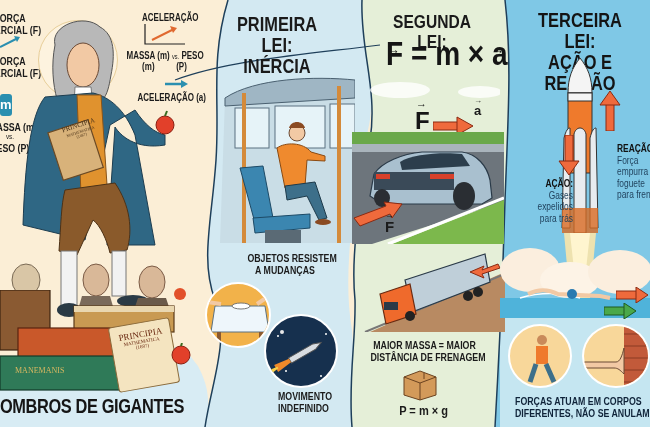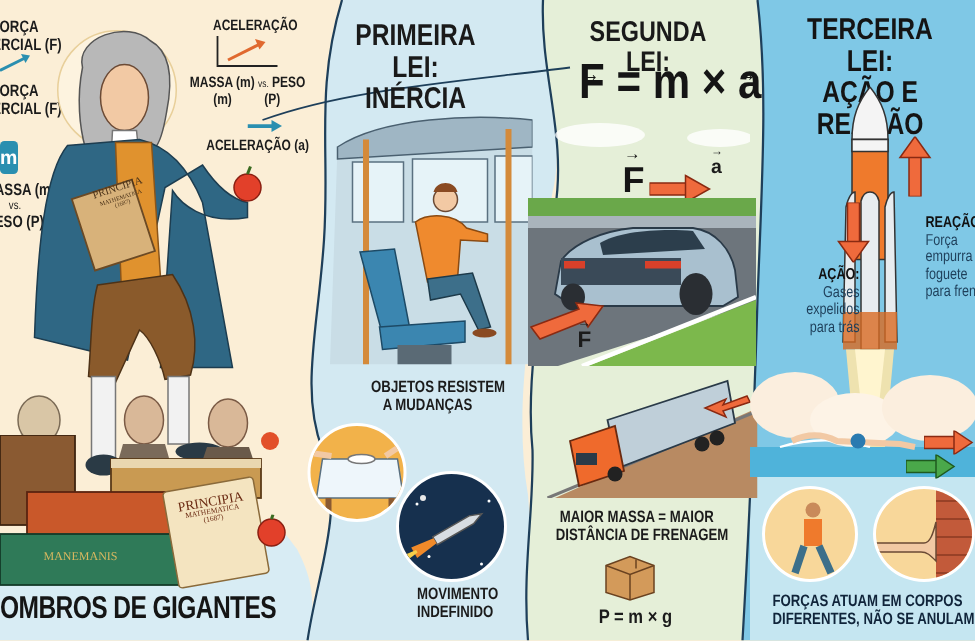--- a/index.html
+++ b/index.html
@@ -107,21 +107,21 @@
     <circle cx="180" cy="44" r="6" fill="#e2502a"></circle>
   </svg>
 
   <svg class="abs" style="left:0;top:290px" width="200" height="110">
     <rect x="0" y="0" width="50" height="60" fill="#8a5a32" stroke="#3d2410" stroke-width="1.2"></rect>
     <rect x="74" y="16" width="100" height="26" fill="#c99a52" stroke="#5a3a18" stroke-width="1.2"></rect>
     <rect x="74" y="16" width="100" height="6" fill="#e9d7b0"></rect>
     <rect x="18" y="38" width="110" height="32" fill="#c9582a" stroke="#5a2410" stroke-width="1.2"></rect>
     <rect x="0" y="66" width="125" height="34" fill="#2f7a58" stroke="#133a28" stroke-width="1.2"></rect>
   </svg>
-  <div class="abs" style="left:29px;top:366px;width:60px;font-family:'Liberation Serif',serif;font-size:8px;color:#d9b860">MANEMANIS</div>
+  <div class="abs" style="left:15px;top:366px;width:60px;font-family:'Liberation Serif',serif;font-size:8px;color:#d9b860">MANEMANIS</div>
 
   <div class="abs" style="left:113px;top:322px;width:62px;height:66px;background:#f4e4c0;border:1px solid #8a6a3a;transform:rotate(-10deg);border-radius:3px;text-align:center;font-family:'Liberation Serif',serif;color:#6b2a12;padding-top:6px">
     <div style="font-size:9px">PRINCIPIA</div>
     <div style="font-size:5px">MATHEMATICA</div>
     <div style="font-size:5px">(1687)</div>
   </div>
   <svg class="abs" style="left:170px;top:343px" width="22" height="22">
     <circle cx="11" cy="12" r="9" fill="#e2402a" stroke="#8a1f12"></circle>
       <path d="M11 3 L12 0" stroke="#3a6b20" stroke-width="2"></path>
   </svg>

